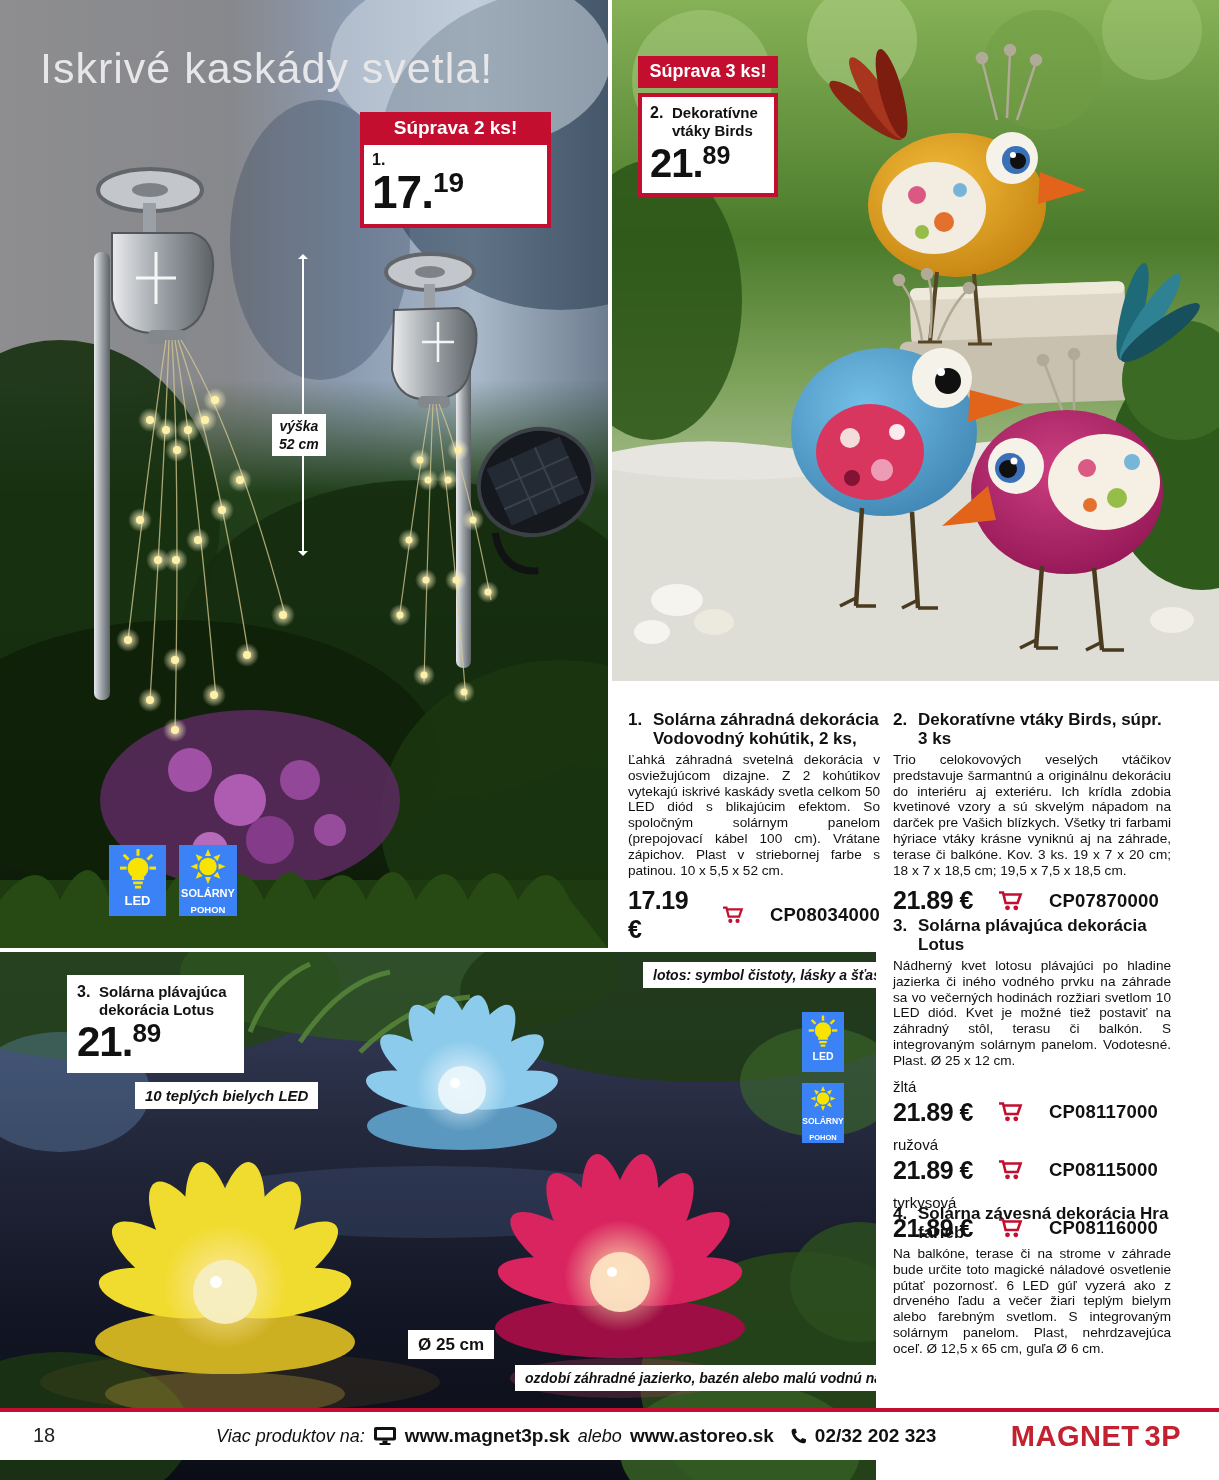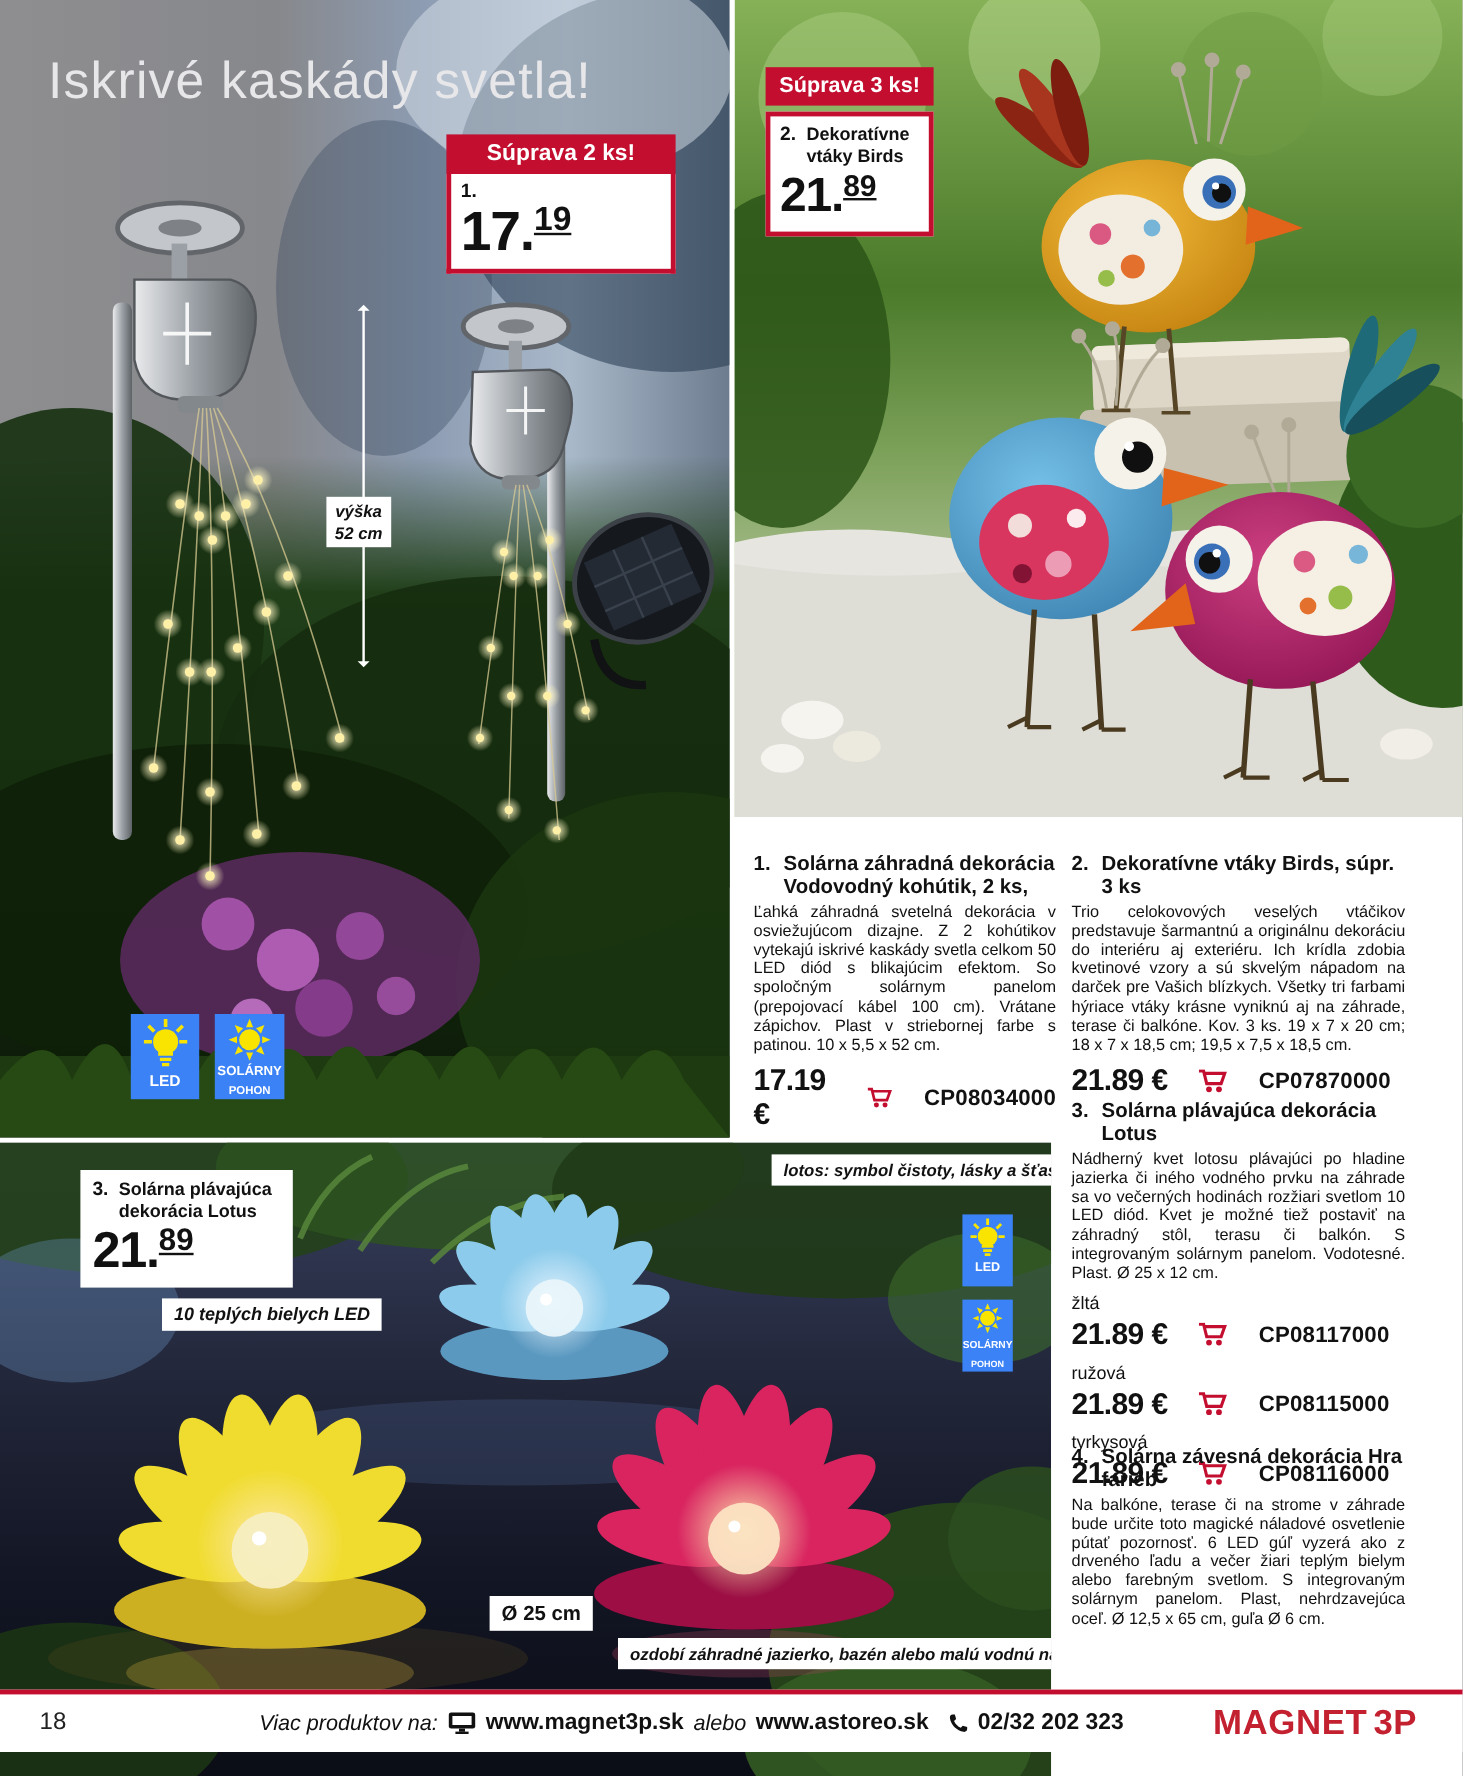--- a/index.html
+++ b/index.html
@@ -15,21 +15,21 @@
 
   
   .set-tag{position:absolute;}
   .set-tag .badge{background:#c30e2f;color:#fff;font-weight:700;text-align:center;
                   font-size:19px;padding:5px 4px 6px;}
   .set-tag .body{background:#fff;border:4px solid #c30e2f;border-top:none;padding:6px 8px 8px;}
   .set-tag.gap .body{border-top:4px solid #c30e2f;margin-top:5px;}
   .tag-name{display:flex;font-size:14.5px;font-weight:700;line-height:17px;}
   .tag-name .num{width:22px;font-size:16px;}
   .big-price{font-weight:700;font-size:46px;line-height:1.05;letter-spacing:-1px;}
-  .big-price .sup{font-size:28px;vertical-align:16px;letter-spacing:0;text-decoration:underline;}
+  .big-price .sup{font-size:28px;vertical-align:16px;letter-spacing:0;}
   .big-price.md{font-size:40px;}
   .big-price.md .sup{font-size:25px;vertical-align:13px;}
 
   
   .note{position:absolute;background:#fff;color:#111;font-style:italic;font-weight:600;
         font-size:15px;line-height:1;padding:6px 10px;white-space:nowrap;}
   .note.plain{font-style:normal;font-weight:600;font-size:17px;}
 
   
   .icon-badge{position:absolute;background:#3b82f6;display:flex;flex-direction:column;
@@ -220,21 +220,21 @@
             <circle cx="464" cy="692" r="3.5"></circle>
           <circle cx="458" cy="450" r="3.5"></circle>
             <circle cx="473" cy="520" r="3.5"></circle>
             <circle cx="488" cy="592" r="3.5"></circle>
         </g>
       </g>
     </svg>
 
     <div class="hero-title">Iskrivé kaskády svetla!</div>
 
-    <div class="set-tag" style="left:372px;top:112px;width:191px;">
+    <div class="set-tag" style="left:360px;top:112px;width:191px;">
       <div class="badge">Súprava 2 ks!</div>
       <div class="body">
         <div class="tag-name">
           <span class="num">1.</span>
         </div>
         <div class="big-price">
           <span>17.</span><span class="sup">19</span>
         </div>
       </div>
     </div>

